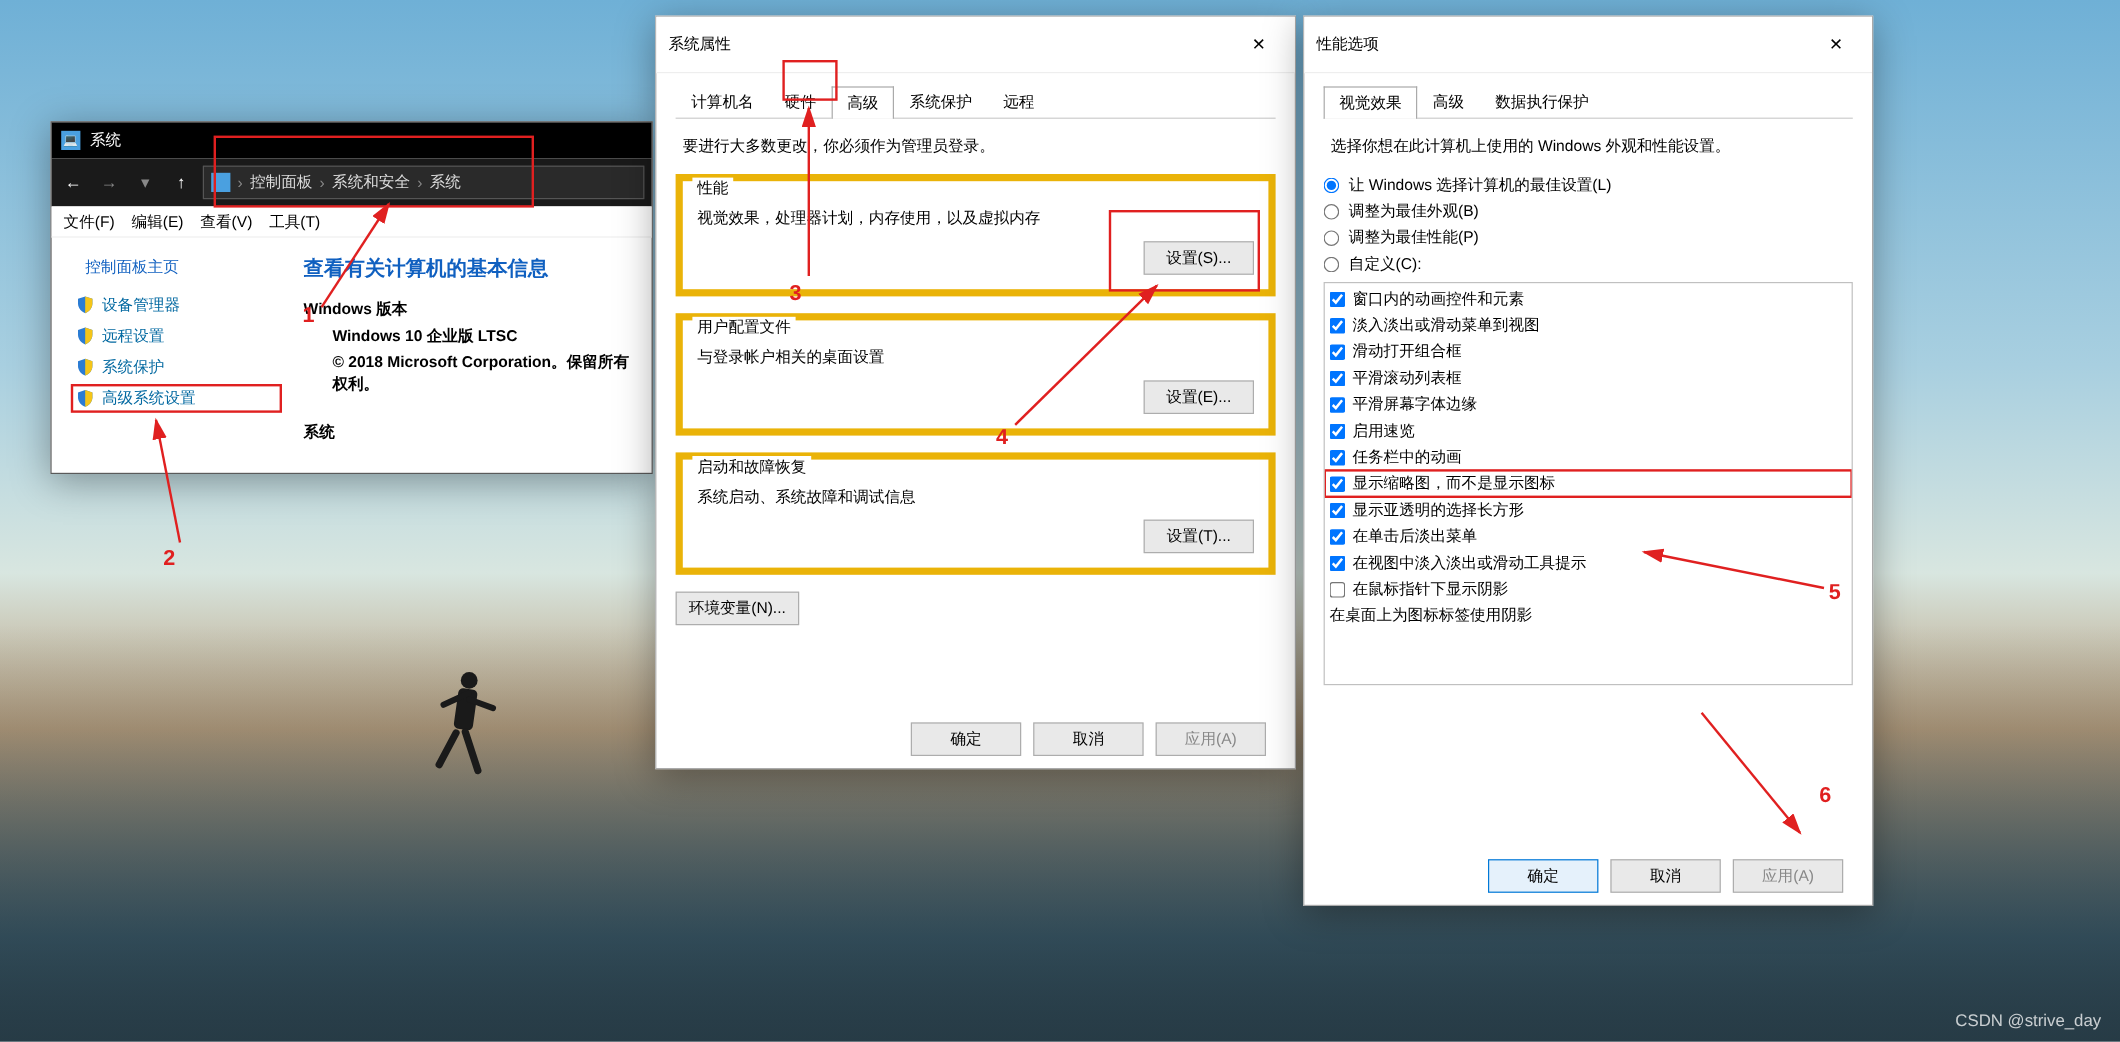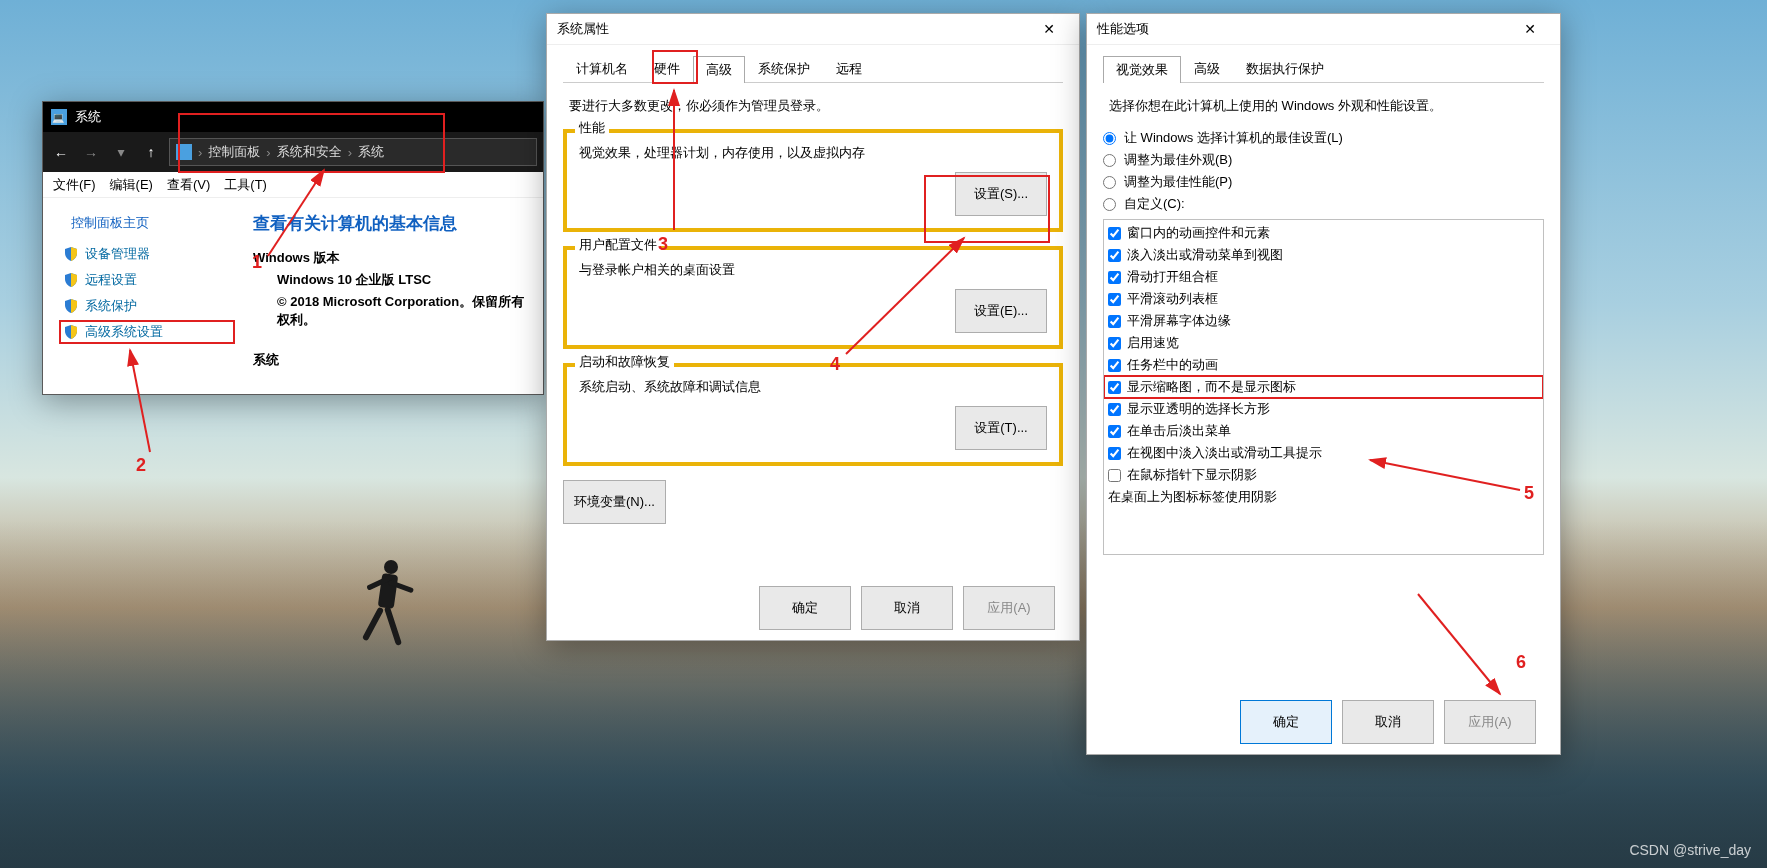--- a/index.html
+++ b/index.html
@@ -54,32 +54,32 @@
   
   .rbox { position:absolute; border:2px solid #e02020; pointer-events:none; }
   .rnum { position:absolute; color:#e02020; font-size:18px; font-weight:600; }
   .arrow { position:absolute; pointer-events:none; }
 
   
   .win2 {
     position: absolute; left: 546px; top: 13px; width: 534px; height: 628px;
     background:#fff; color:#000; border:1px solid #aaa; box-shadow:0 6px 30px rgba(0,0,0,0.35);
   }
-  .w2-title { height:31px; display:flex; align-items:center; justify-content:space-between; padding:0 10px; border-bottom:1px solid #eee; background:#fff; }
+  .w2-title { height:47px; display:flex; align-items:center; justify-content:space-between; padding:0 10px; border-bottom:1px solid #eee; background:#fff; }
   .close-x { width:40px; height:24px; display:flex; align-items:center; justify-content:center; font-size:14px; cursor:pointer; }
   .w2-body { padding:10px 16px 0 16px; }
   .tabs { display:flex; border-bottom:1px solid #ccc; }
   .tab { padding:4px 12px; border:1px solid transparent; border-bottom:none; cursor:pointer; }
   .tab.active { border-color:#aaa; background:#fff; position:relative; top:1px; }
   .note { margin:14px 6px; }
-  .group { border:4px solid #eab308; margin:6px 0 14px 0; padding:5px 12px 12px 12px; position:relative; }
+  .group { border:6px solid #eab308; margin:6px 0 14px 0; padding:16px 12px 12px 12px; position:relative; }
   .group .gtitle { position:relative; top:-19px; left:-4px; background:#fff; display:inline-block; padding:0 4px; }
   .group .gdesc { margin-top:-12px; margin-bottom:10px; }
   .group .btnrow { display:flex; justify-content:flex-end; }
-  .btn { min-width:92px; height:44px; background:#e9e9e9; border:1px solid #adadad; display:flex; align-items:center; justify-content:center; cursor:pointer; padding:0 10px; }
+  .btn { min-width:92px; height:28px; background:#e9e9e9; border:1px solid #adadad; display:flex; align-items:center; justify-content:center; cursor:pointer; padding:0 10px; }
   .btn.disabled { color:#888; }
   .btn.blue { border:1px solid #0078d7; background:#e5f1fb; }
   .envrow { display:flex; justify-content:flex-start; margin:6px 0 4px 0; }
   .dlg-btns { position:absolute; bottom:10px; right:24px; display:flex; gap:10px; }
 
   
   .win3 {
     position: absolute; left: 1086px; top: 13px; width: 475px; height: 742px;
     background:#fff; color:#000; border:1px solid #aaa; box-shadow:0 6px 30px rgba(0,0,0,0.35);
   }

